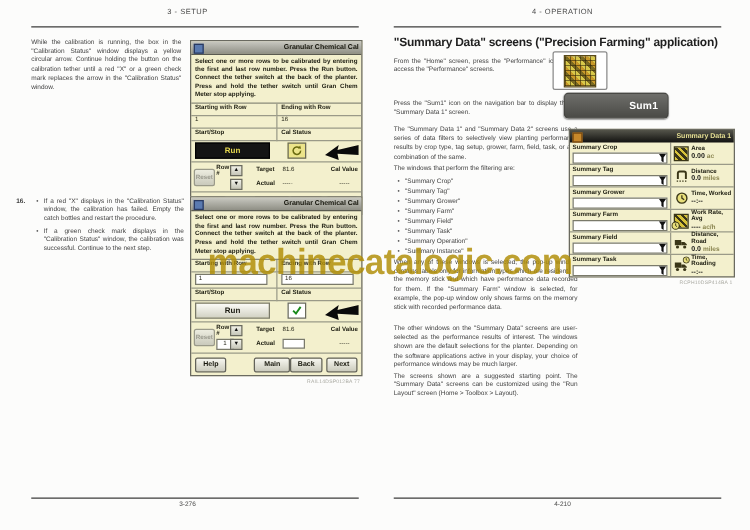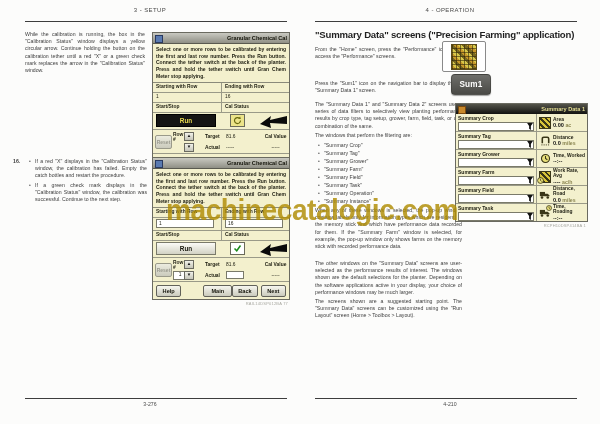--- a/index.html
+++ b/index.html
@@ -45,21 +45,21 @@
   .gbtn{background:linear-gradient(#f6f6ef,#cbcbbd);border:1px solid #62625a;border-radius:2px;font-weight:bold;font-size:5.6px;padding:2px 0;text-align:center;color:#15150a;}
   .caption{font-size:4px;color:#a8a8a0;text-align:right;margin-top:1px;letter-spacing:.2px;}
 
   
   .rp-title{position:absolute;font-size:9.6px;font-weight:bold;color:#1f1f1f;letter-spacing:-.2px;white-space:nowrap;}
   .perf-icon{position:absolute;width:42px;height:29px;background:#fff;border:1px solid #8a8a8a;border-radius:2px;display:flex;align-items:center;justify-content:center;}
   .perf-grid{width:24px;height:24px;border:1px solid #5a4a1a;background-image:
      repeating-linear-gradient(0deg,rgba(40,30,5,.55) 0 1px,transparent 1px 4px),
      repeating-linear-gradient(90deg,rgba(40,30,5,.55) 0 1px,transparent 1px 4px),
      repeating-linear-gradient(45deg,#c8992a 0 3px,#d8c84a 3px 6px,#7a6a22 6px 9px);}
-  .sum1-btn{position:absolute;width:38px;height:19px;border-radius:4px;background:linear-gradient(#6e6e6a,#4a4a46);border:1px solid #38383480;box-shadow:0 1px 1px rgba(0,0,0,.35);color:#fff;font-weight:bold;font-size:8.2px;display:flex;align-items:center;justify-content:center;letter-spacing:.2px;}
+  .sum1-btn{position:absolute;width:38px;height:19px;border-radius:4px;background:linear-gradient(#6e6e6a,#4a4a46);border:1px solid #38383480;box-shadow:0 1px 1px rgba(0,0,0,.35);color:#fff;font-weight:bold;font-size:8.2px;display:flex;align-items:center;justify-content:center;letter-spacing:.2px;padding-left:44px;}
   .blist{position:absolute;font-size:5.2px;line-height:8px;color:#3e3e3e;}
   .blist div{padding-left:6px;position:relative;}
   .blist div::before{content:"\2022";position:absolute;left:0;top:0;font-size:5px;color:#555;}
 
   
   .sumscr{position:absolute;width:131px;background:#f3f0cd;border:1px solid #6a6a60;color:#1c1c10;}
   .sum-title{height:10px;background:linear-gradient(#54544a,#121210);display:flex;align-items:center;justify-content:flex-end;padding:0 2px;font-size:5.6px;font-weight:bold;color:#e3dd92;position:relative;}
   .sum-title-icon{position:absolute;left:2px;top:2px;width:6px;height:6px;background:#c8882a;border:1px solid #7a4a10;}
   .srow{display:flex;border-bottom:1px solid #9a9a88;height:17px;}
   .sleft{width:76px;padding:1px 2px;position:relative;}

